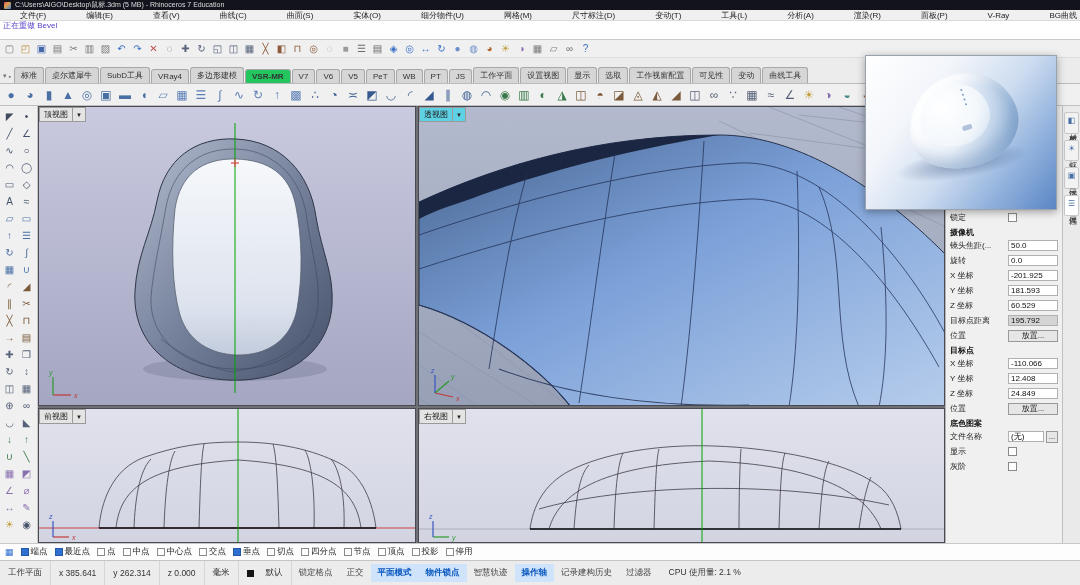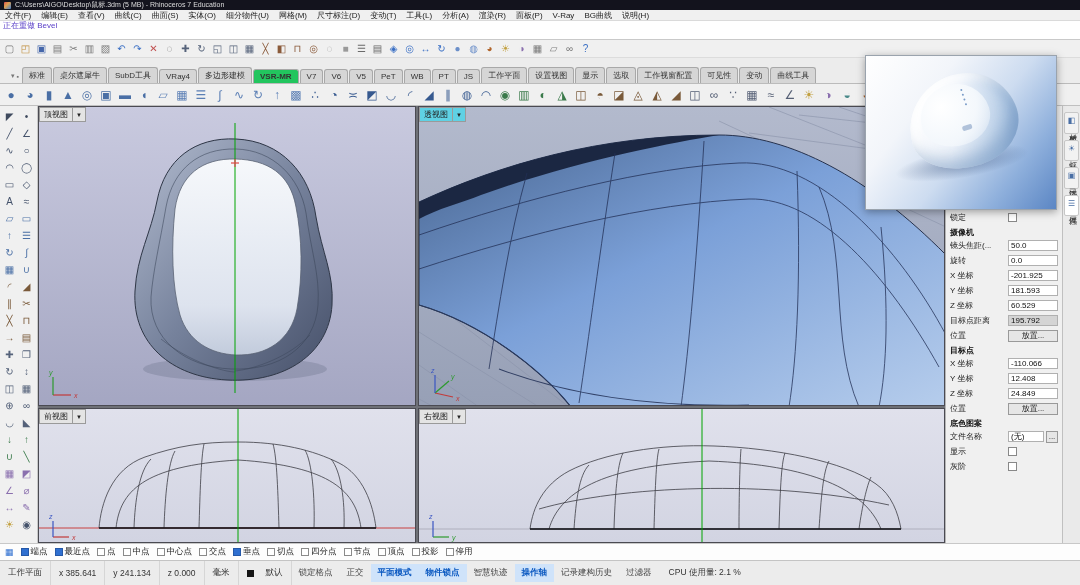--- a/index.html
+++ b/index.html
@@ -9,41 +9,41 @@
 
   
   .titlebar{height:10px;background:#13131d;color:#ddd;display:flex;align-items:center;gap:4px;
             padding:0 4px;font-size:7px;white-space:nowrap;}
   .appicon{width:7px;height:7px;border-radius:1px;
            background:linear-gradient(135deg,#e05050 0%,#e0a050 40%,#4080d0 100%);}
 
   
   .menubar{height:11px;display:flex;align-items:center;background:#f0f0f0;
            border-bottom:1px solid #dadada;font-size:8px;}
-  .menu-item{padding:0 5px;color:#222;white-space:nowrap;}
+  .menu-item{padding:0 20px;color:#222;white-space:nowrap;}
 
   
   .cmd{height:19px;background:#fff;border-bottom:1px solid #c9c9c9;padding-left:3px;
        font-size:8px;line-height:9.5px;overflow:hidden;}
   .cmd-history{color:#5b41c8;}
   .cmd-prompt{color:#333;}
 
   
   .toolbar1{height:18px;display:flex;align-items:center;gap:1px;padding:0 2px;
             background:#f0f0f0;border-bottom:1px solid #dcdcdc;}
   .tbicon{width:15px;height:15px;display:flex;align-items:center;justify-content:center;
           font-size:10px;color:var(--c,#555);border-radius:2px;}
   .toolbar2{height:22px;display:flex;align-items:center;gap:1px;padding:0 2px;
             background:#f0f0f0;border-bottom:1px solid #c0c0c0;}
   .tbicon2{width:18px;height:18px;display:flex;align-items:center;justify-content:center;
            font-size:12px;color:var(--c,#4a6fa5);border-radius:2px;}
 
   
   .tabrow{height:26px;background:#ececec;border-bottom:1px solid #bbb;display:flex;
-          align-items:flex-end;padding-left:10px;}
+          align-items:flex-end;padding-left:2px;}
   .tabrow-icons{display:flex;align-items:center;margin:0 3px 3px 1px;gap:2px;}
   .tricon{font-size:7px;color:#777;}
   .tab{font-size:8px;padding:2px 6px;background:#d6d6d6;border:1px solid #a8a8a8;border-bottom:none;
        border-radius:3px 3px 0 0;margin-right:1px;color:#333;white-space:nowrap;}
   .tab.active{background:#22c55e;font-weight:bold;}
 
   
   .main{position:absolute;top:106px;left:0;width:1080px;height:437px;}
   .leftbar{position:absolute;left:0;top:0;width:38px;height:437px;background:#f0f0f0;
            border-right:1px solid #c8c8c8;display:grid;grid-template-columns:repeat(2,17px);
@@ -447,21 +447,21 @@
         <span class="cb"></span>
         <span>投影</span>
       </span><span class="osnap">
         <span class="cb"></span>
         <span>停用</span>
       </span></div>
   </div>
 
   <div class="statusbar">
     <span class="sseg">工作平面</span>
-    <div class="rep"><span class="sseg">x 385.641</span><span class="sseg">y 241.134</span><span class="sseg">z 0.000</span></div>
+    <div class="rep"><span class="sseg">x 385.641</span><span class="sseg">y 262.314</span><span class="sseg">z 0.000</span></div>
     <span class="sseg">毫米</span>
     <span class="sseg layerseg">
       <span class="swatch" style="background: rgb(21, 21, 21);"></span>
       <span>默认</span>
     </span>
     <div class="rep"><span class="stoggle">锁定格点</span><span class="stoggle">正交</span><span class="stoggle active">平面模式</span><span class="stoggle active">物件锁点</span><span class="stoggle">智慧轨迹</span><span class="stoggle active">操作轴</span><span class="stoggle">记录建构历史</span><span class="stoggle">过滤器</span></div>
     <span class="scpu">CPU 使用量: 2.1 %</span>
   </div>
 
   <div class="float-render">

